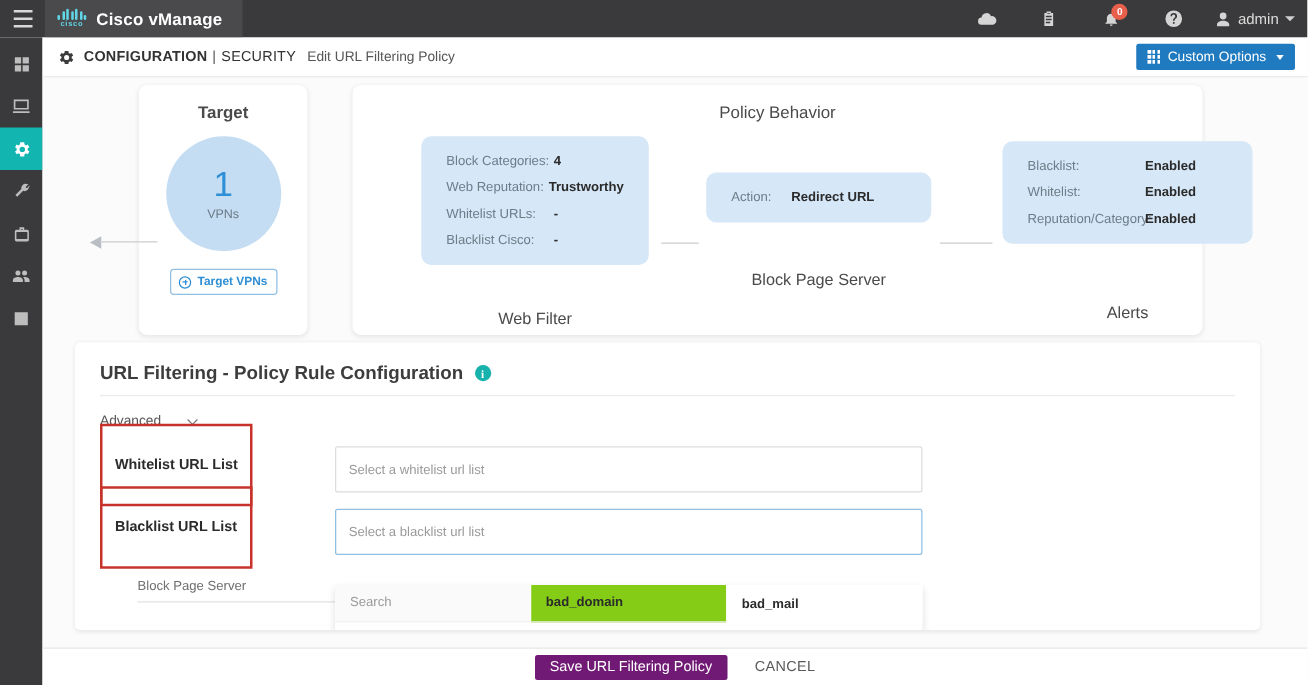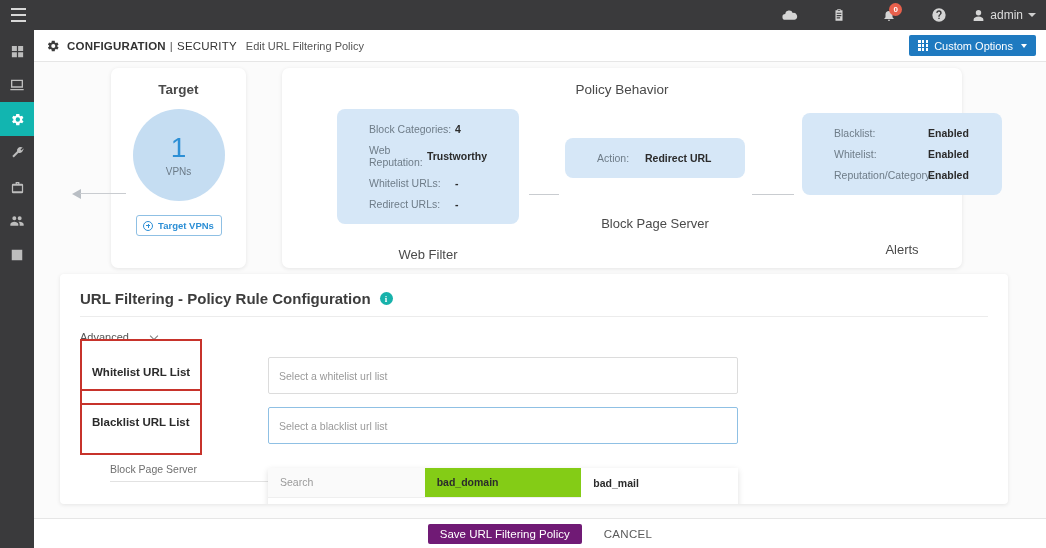--- a/index.html
+++ b/index.html
@@ -104,21 +104,21 @@
   }
   .plus-ico { width: 10px; height: 10px; border-radius: 50%; border: 1px solid #2d8fd5;
               position: relative; }
   .plus-ico:before, .plus-ico:after { content:""; position: absolute; background: #2d8fd5; }
   .plus-ico:before { left: 2px; top: 3.5px; width: 4px; height: 1px; }
   .plus-ico:after  { left: 3.5px; top: 2px; width: 1px; height: 4px; }
 
   .behavior-title { text-align: center; font-size: 13.5px; color: #4a4a4a; padding-top: 14px; }
   .flowrow { position: relative; height: 150px; }
   .chip {
-    position: absolute; background: #d6e7f7; border-radius: 8px; padding: 14px 32px;
+    position: absolute; background: #d6e7f7; border-radius: 8px; padding: 14px 20px;
   }
   .chip-line { display: flex; align-items: center; margin-bottom: 9px; font-size: 10.5px; }
   .chip-line:last-child { margin-bottom: 0; }
   .chip-k { color: #6e7c88; }
   .chip-v { color: #2b2b2b; font-weight: bold; }
   .chip-cap {
     position: absolute; text-align: center; font-size: 13px; color: #4a4a4a;
   }
   #webfilter-chip { left: 55px; top: 12px; width: 182px; }
   #webfilter-cap { left: 55px; top: 150px; width: 182px; }
@@ -205,20 +205,35 @@
 <div id="app">
 
   <div class="topbar">
     <div class="hamburger">
       <div class="hamb-wrap">
           <span></span>
           <span></span>
           <span></span>
         </div>
     </div>
+    <div class="brandblock">
+      <div class="cisco-logo">
+        <div class="cisco-bars">
+            <i></i>
+            <i></i>
+            <i></i>
+            <i></i>
+            <i></i>
+            <i></i>
+            <i></i>
+          </div>
+        <div class="cisco-word">cisco</div>
+      </div>
+      <div class="brandname">Cisco vManage</div>
+    </div>
 
     <div class="topright">
       <div class="ticon">
         <svg width="17" height="17" viewBox="0 0 24 24">
             <path d="M19 18H6a4 4 0 010-8 5.5 5.5 0 0110.6-1.6A4 4 0 0119 18z"></path>
           </svg>
       </div>
       <div class="ticon">
         <svg width="14" height="14" viewBox="0 0 24 24">
             <path d="M9 2h6v2h3v18H6V4h3V2zm1 2v1h4V4h-4zM8 8v2h8V8H8zm0 4v2h8v-2H8zm0 4v2h6v-2H8z"></path>
@@ -340,21 +355,21 @@
             </div>
             <div class="chip-line">
               <span class="chip-k" style="width:86px">Web Reputation:</span>
               <span class="chip-v">Trustworthy</span>
             </div>
             <div class="chip-line">
               <span class="chip-k" style="width:86px">Whitelist URLs:</span>
               <span class="chip-v">-</span>
             </div>
             <div class="chip-line">
-              <span class="chip-k" style="width:86px">Redirect URLs:</span>
+              <span class="chip-k" style="width:86px">Blacklist Cisco:</span>
               <span class="chip-v">-</span>
             </div>
           </div>
           <div class="chip-cap" id="webfilter-cap">Web Filter</div>
 
           <div class="connector" id="conn-1"></div>
 
           <div class="chip" id="blockpage-chip">
             <div class="chip-line">
               <span class="chip-k" style="width:48px">Action:</span>

